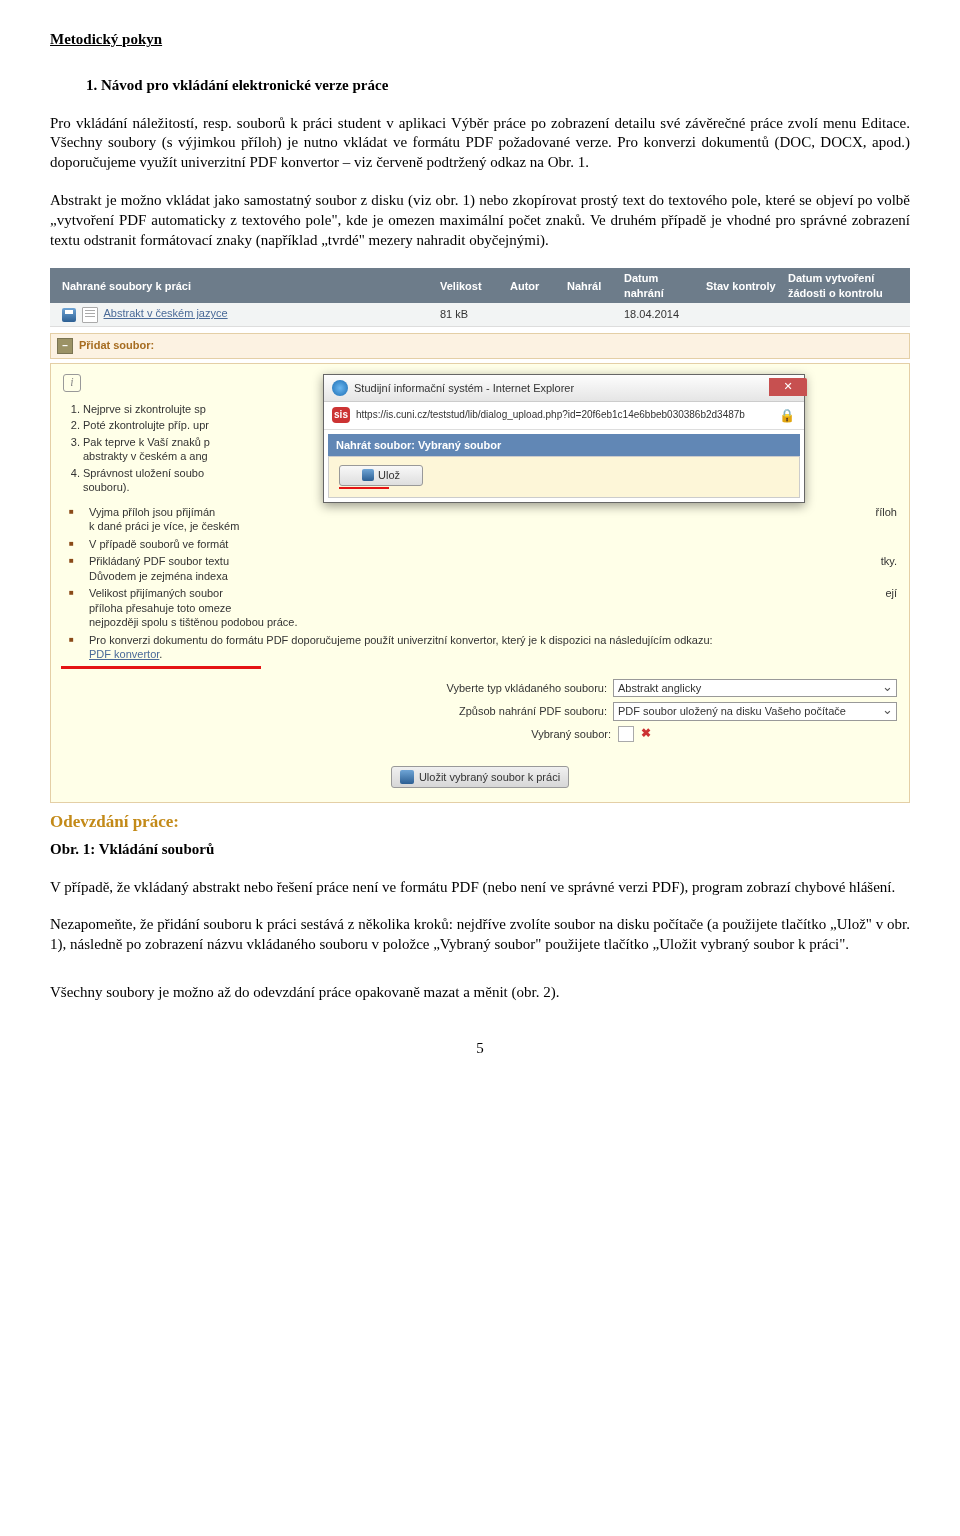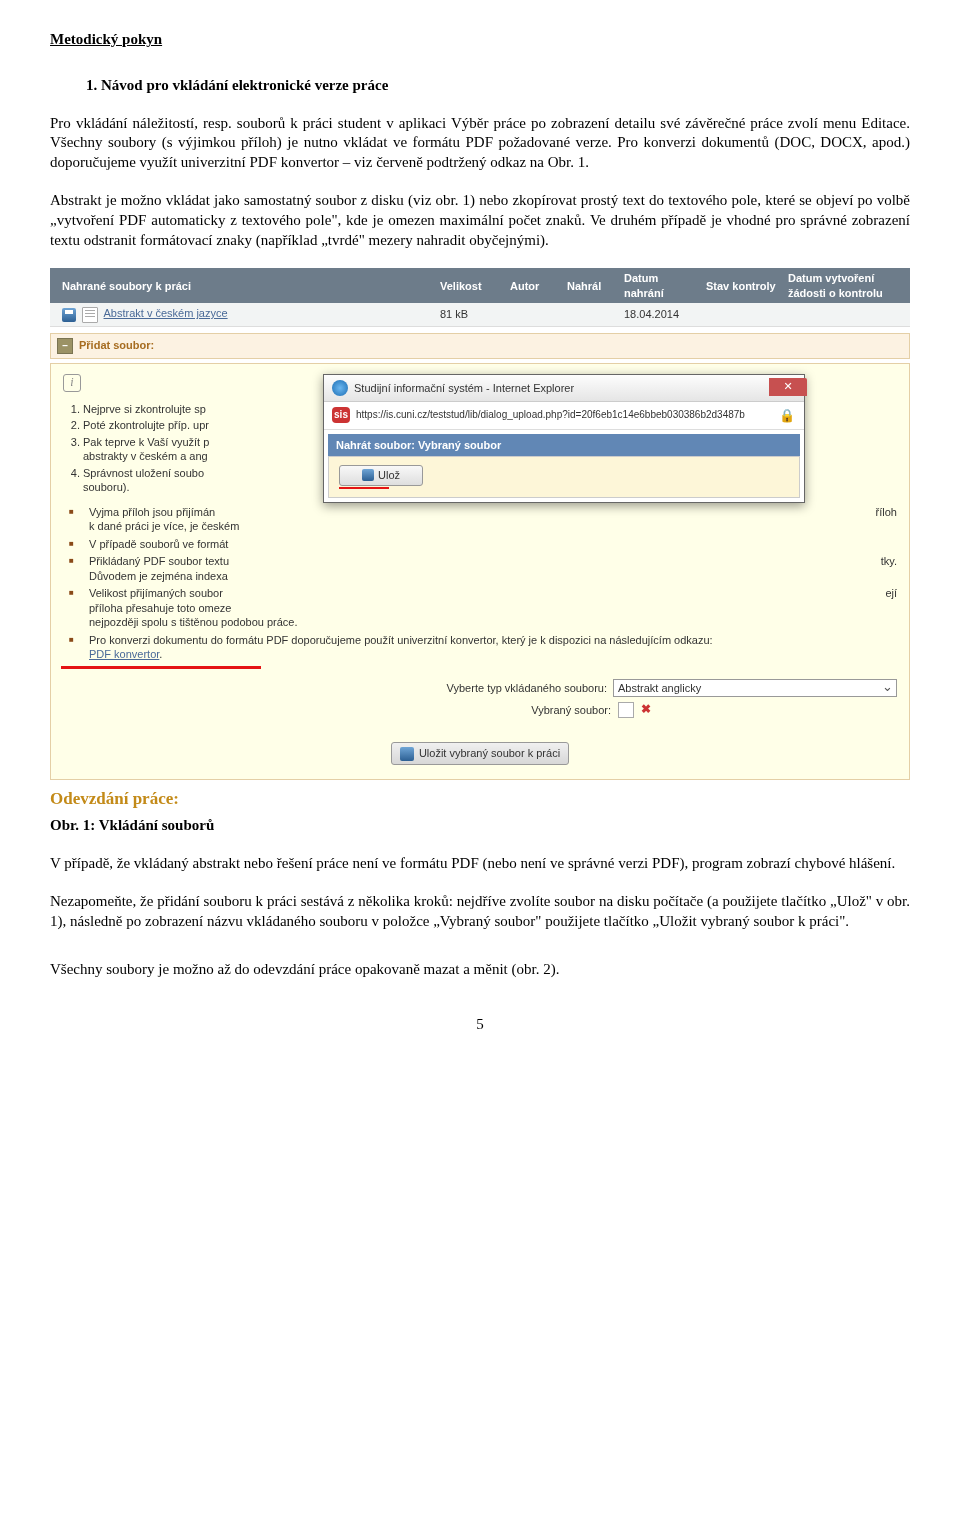--- a/index.html
+++ b/index.html
@@ -207,21 +207,21 @@
       <span class="expand-icon">–</span>
       <span>Přidat soubor:</span>
     </div>
 
     <div class="yellow-panel">
       <div class="panel-wrap">
         <span class="help-ic">i</span>
         <ol class="ol-list">
           <li>Nejprve si zkontrolujte sp</li>
           <li>Poté zkontrolujte příp. upr</li>
-          <li><span>Pak teprve k Vaší využít p</span><br><span>abstrakty v českém a ang</span></li>
+          <li><span>Pak teprve k Vaší znaků p</span><br><span>abstrakty v českém a ang</span></li>
           <li><span>Správnost uložení soubo</span><br><span>souboru).</span></li>
         </ol>
 
         
         <div class="modal">
           <div class="modal-titlebar">
             <span class="ie-icon"></span>
             <span>Studijní informační systém - Internet Explorer</span>
             <span class="modal-close">✕</span>
           </div>
@@ -252,20 +252,24 @@
         <li><span>Velikost přijímaných soubor</span><span style="float:right">ejí</span><br><span>příloha přesahuje toto omeze</span><br><span>nejpozději spolu s tištěnou podobou práce.</span></li>
         <li><span>Pro konverzi dokumentu do formátu PDF doporučujeme použít univerzitní konvertor, který je k dispozici na následujícím odkazu:</span><br><a href="#" class="pdf-link">PDF konvertor</a>.</li>
       </ul>
       <div class="red-underline"></div>
 
       <div class="form-line">
         <span class="form-label">Vyberte typ vkládaného souboru:</span>
         <span class="select-box">Abstrakt anglicky</span>
       </div>
       <div class="form-line">
+        <span class="form-label">Způsob nahrání PDF souboru:</span>
+        <span class="select-box">PDF soubor uložený na disku Vašeho počítače</span>
+      </div>
+      <div class="form-line">
         <span class="form-label">Vybraný soubor:</span>
         <span style="min-width:280px; text-align:left">
           <span class="action-icons">
             <span class="ico-doc2"></span>
             <span class="ico-x">✖</span>
           </span>
         </span>
       </div>
       <div style="text-align:center; margin-top:24px;">
         <span class="upload-btn">

